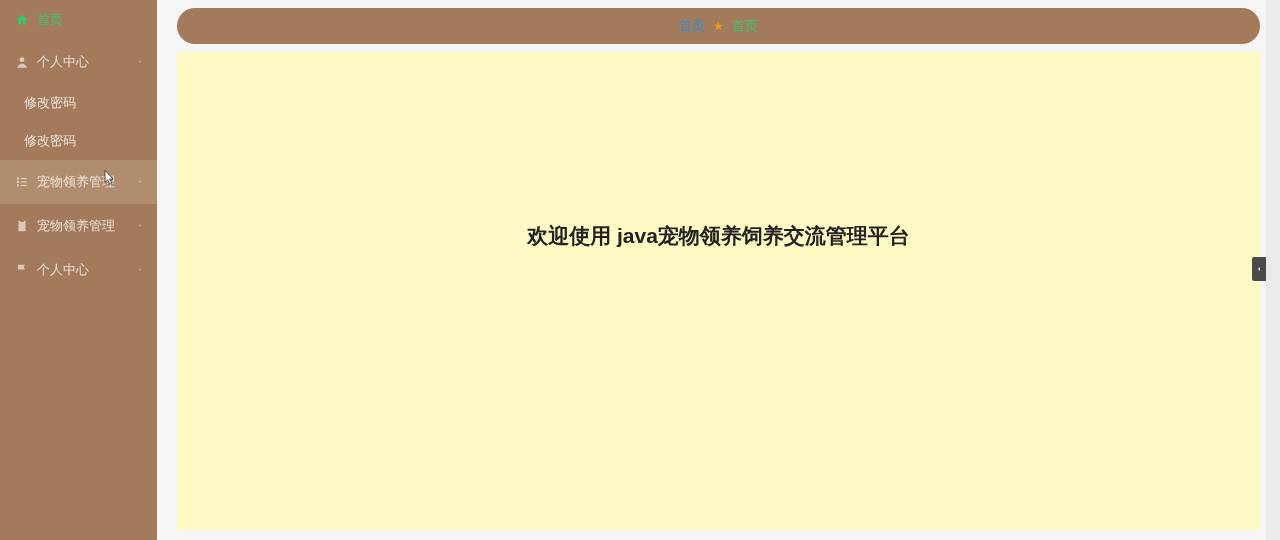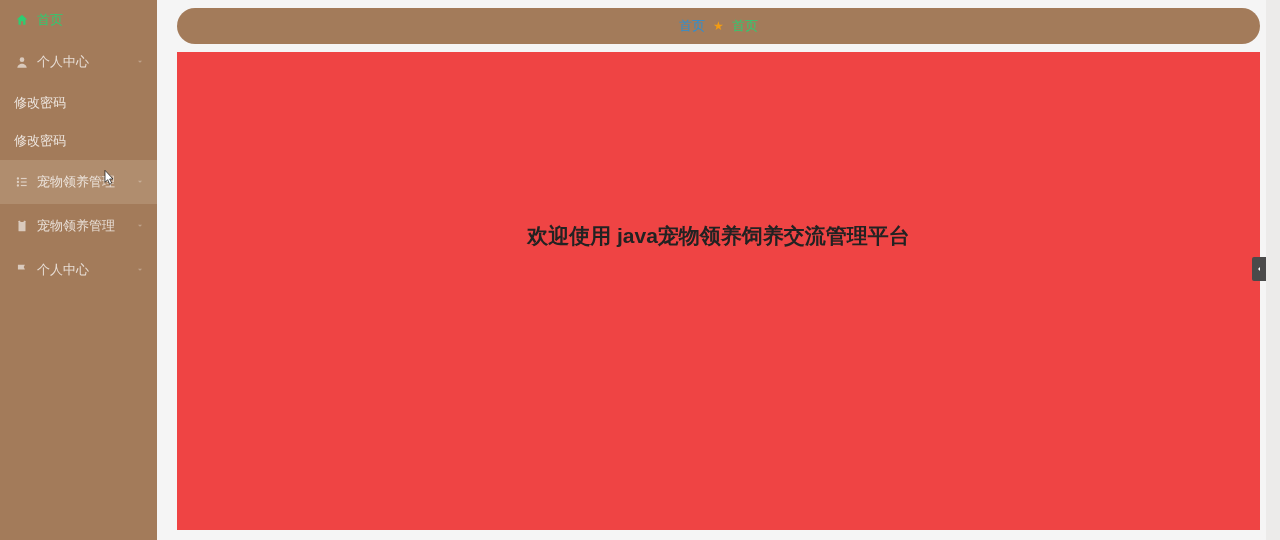--- a/index.html
+++ b/index.html
@@ -47,21 +47,21 @@
     .sidebar-item .chevron {
       position: absolute;
       right: 12px;
       top: 50%;
       transform: translateY(-50%);
       opacity: 0.5;
     }
     .sidebar-subitem {
       display: flex;
       align-items: center;
-      padding: 0 15px 0 14px;
+      padding: 0 15px 0 24px;
       height: 38px;
       color: rgba(255,255,255,0.8);
       font-size: 13px;
       cursor: pointer;
     }
     .main {
       position: absolute;
       left: 157px;
       top: 0;
       right: 0;
@@ -85,21 +85,21 @@
     .breadcrumb-current {
       color: #2ecc71;
       font-size: 13px;
     }
     .breadcrumb-sep {
       color: #f39c12;
       font-size: 12px;
     }
     .content-panel {
       margin: 0 20px 0 20px;
-      background: #ef4444;
+      background: #fef9c3;
       height: 478px;
       position: relative;
     }
     .welcome-text {
       position: absolute;
       top: 170px;
       left: 0;
       right: 0;
       text-align: center;
       font-size: 21px;

